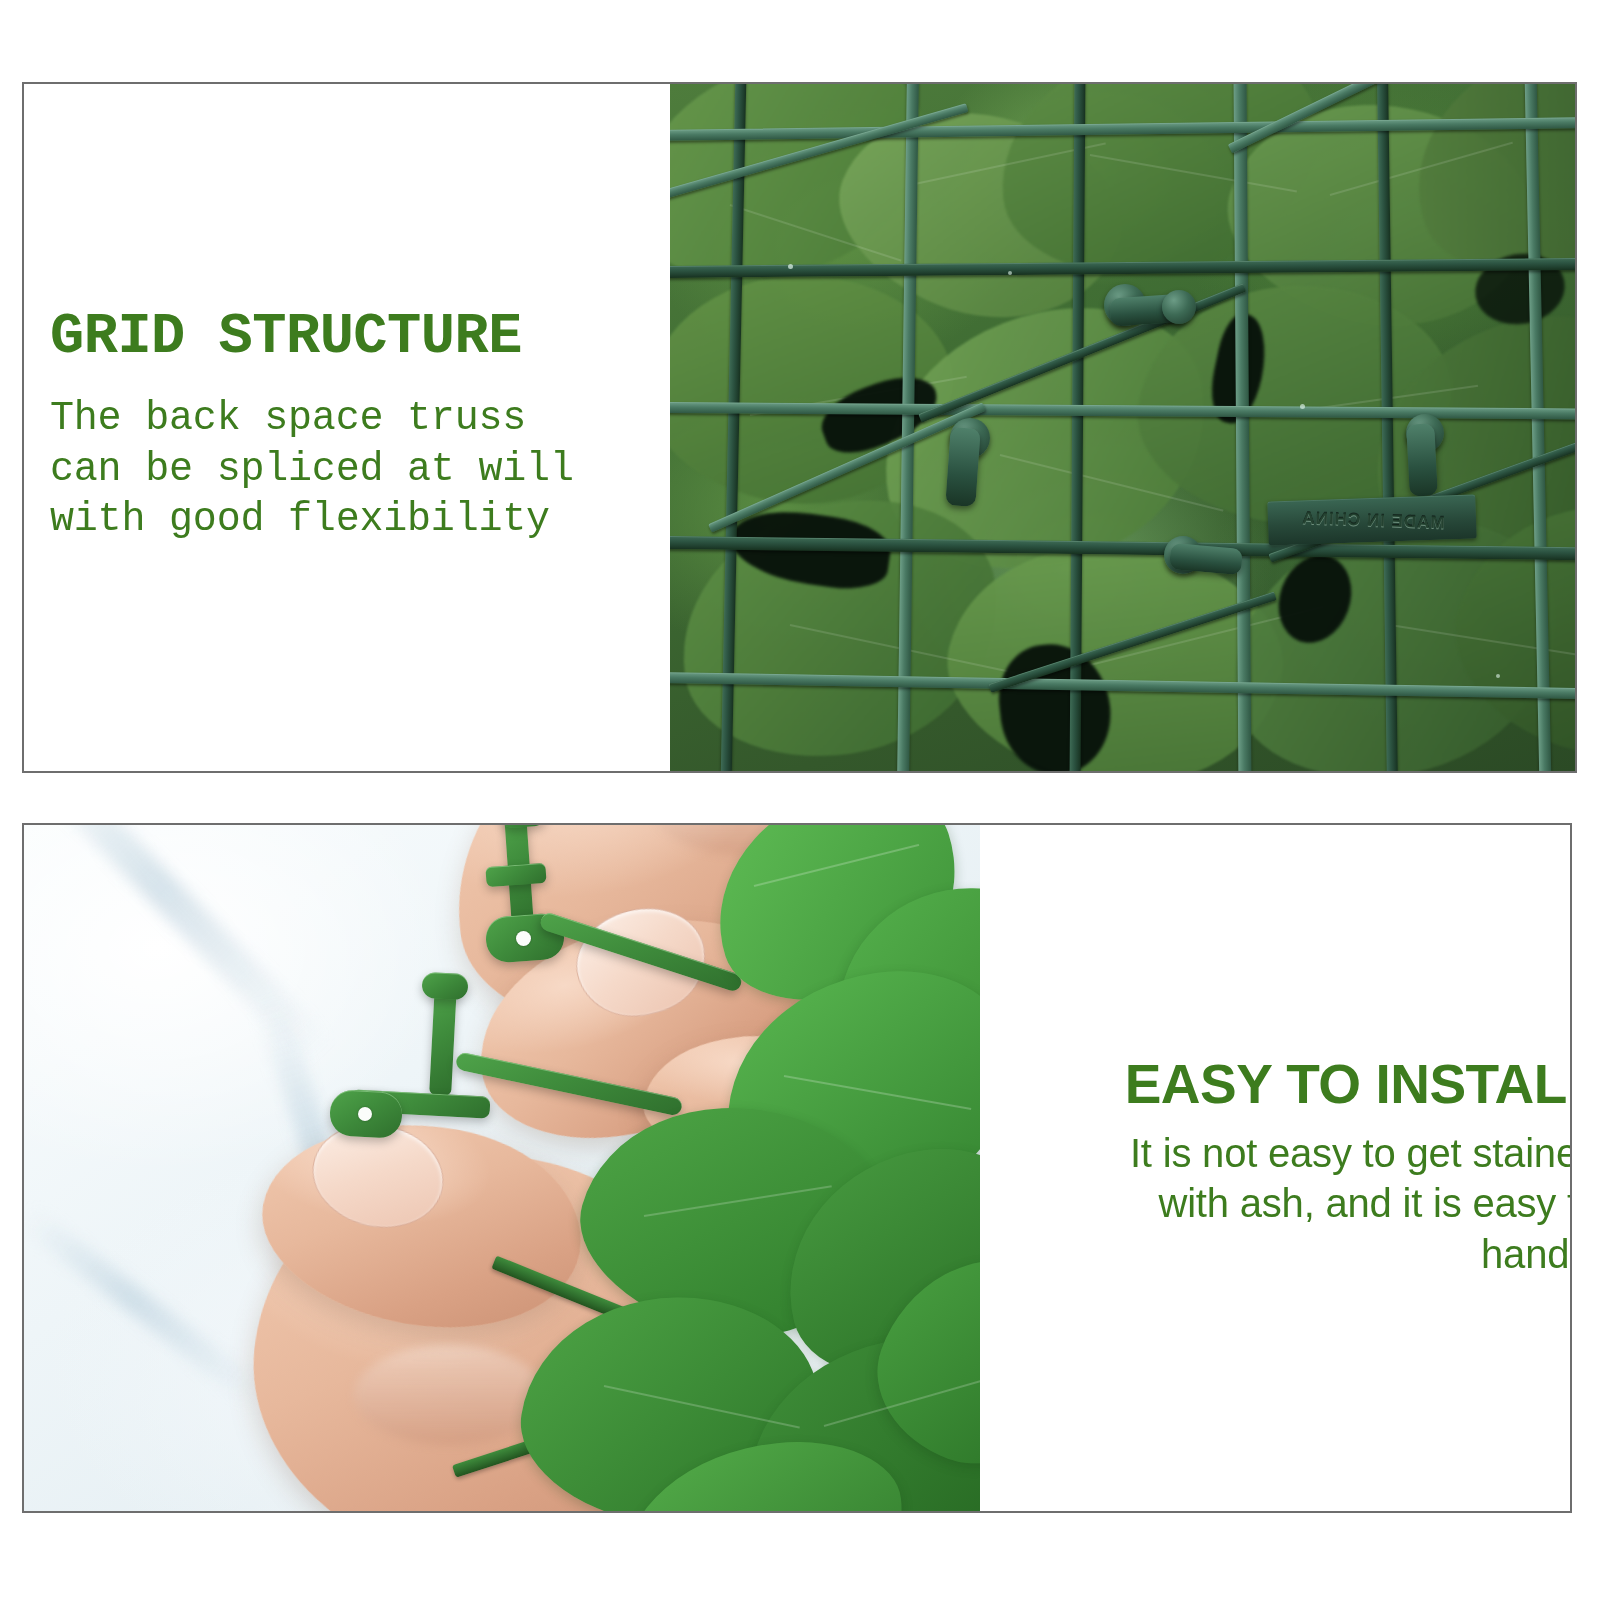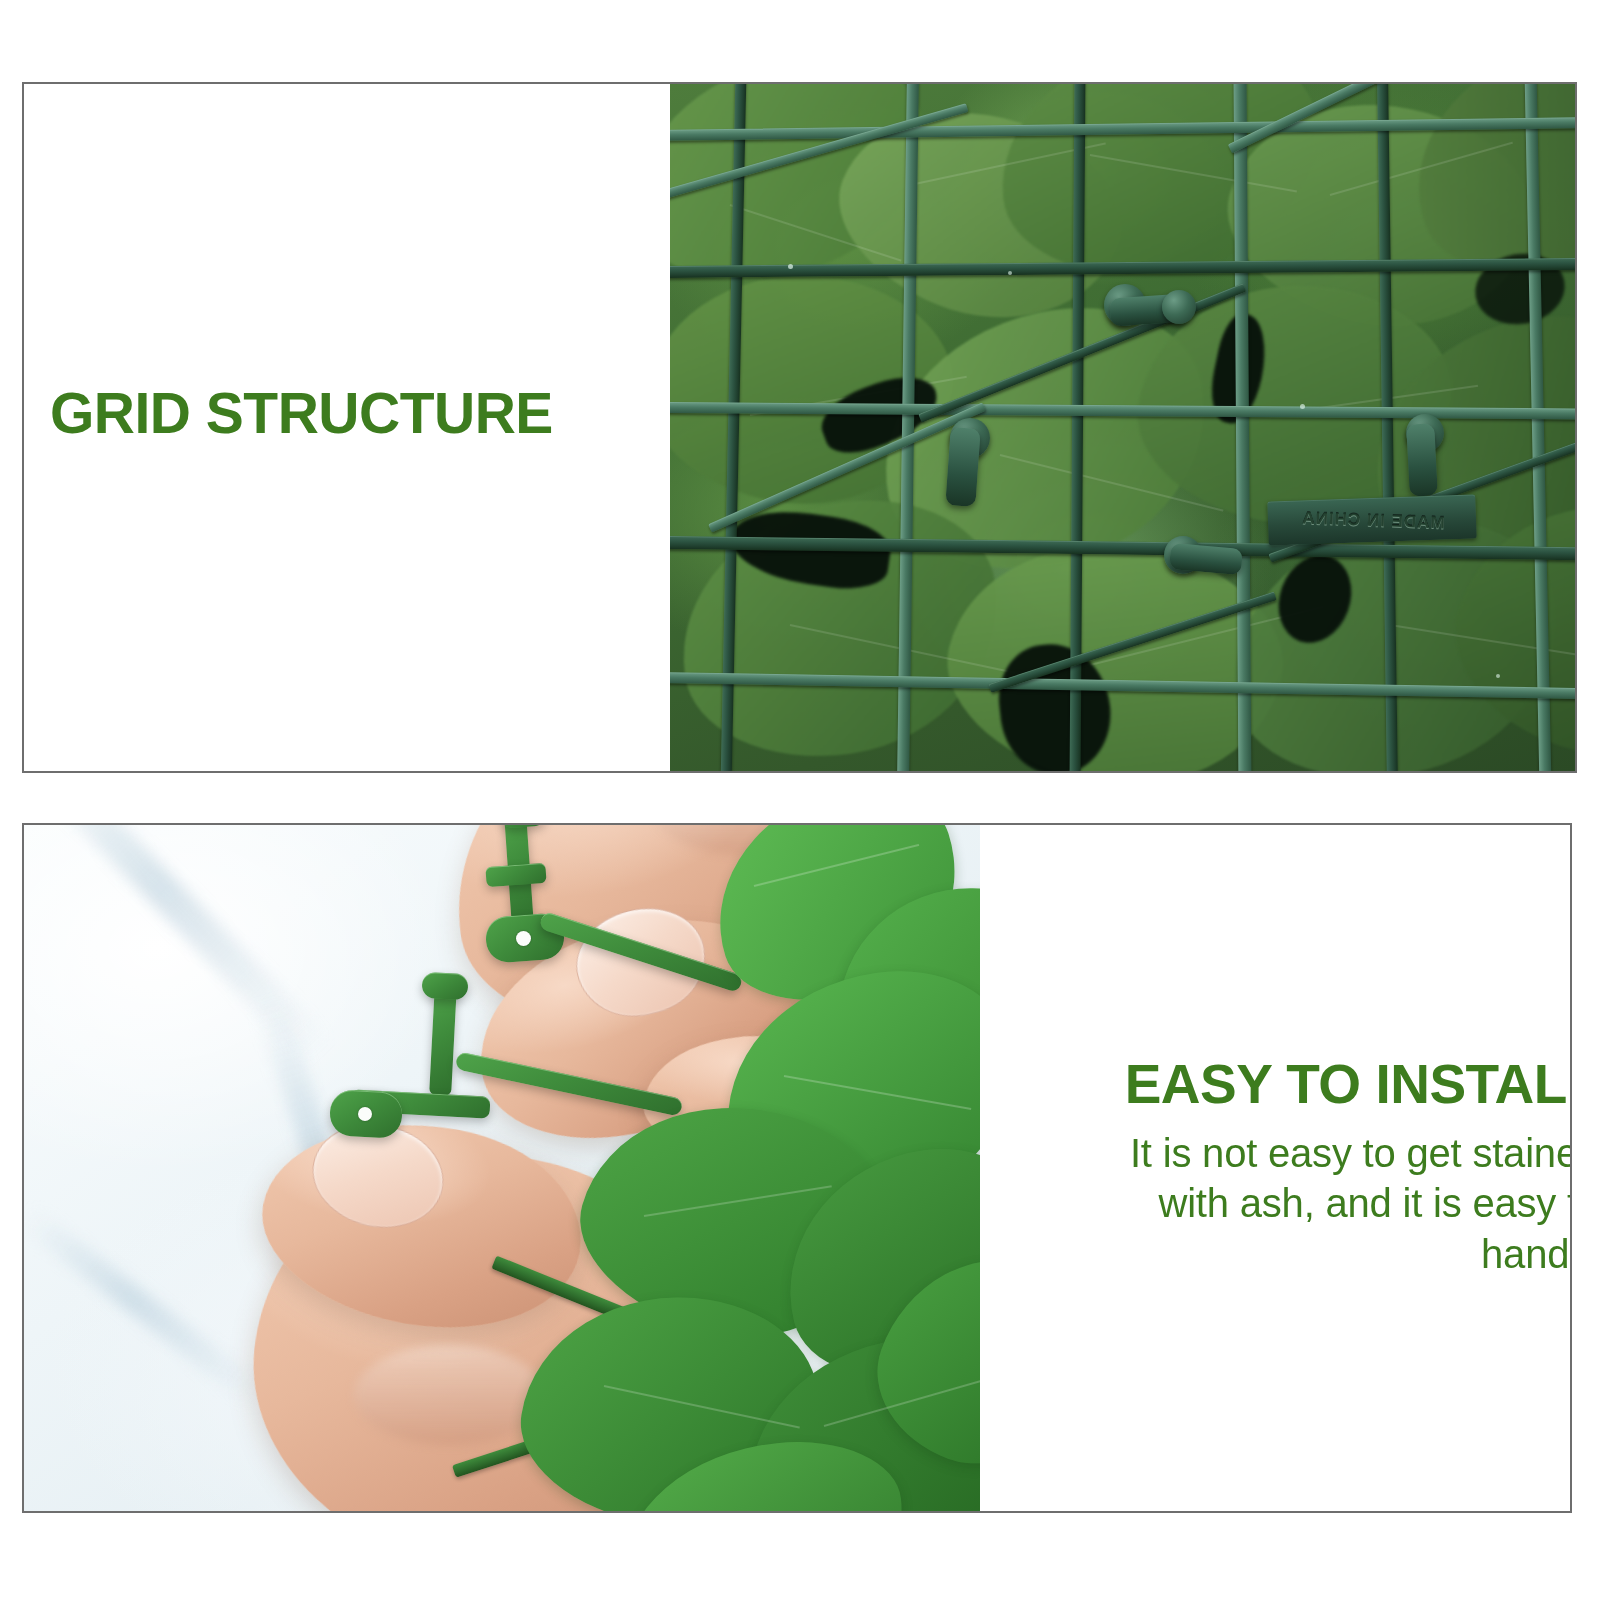--- a/index.html
+++ b/index.html
@@ -26,21 +26,21 @@
   
   .text-block{
     position:relative;
     background:#ffffff;
     display:flex;
     flex-direction:column;
     justify-content:center;
     z-index:5;
     flex:0 0 auto;
   }
-  #panel-1 .text-block{ width:586px; padding:0 34px 0 26px; }
+  #panel-1 .text-block{ width:586px; padding:0 34px 0 26px;font-family:Liberation Mono, monospace; }
   #panel-2 .text-block{ width:586px; padding:0 26px 0 34px; text-align:right; align-items:flex-end; }
 
   .headline{
     font-size:57px;
     font-weight:bold;
     color:#3d7c1e;
     letter-spacing:-0.5px;
     line-height:1.0;
     margin:0 0 28px 0;
     white-space:nowrap;
@@ -192,20 +192,21 @@
     box-shadow:0 2px 4px rgba(0,0,0,.3);
   }
 </style>
 </head>
 <body>
 
 <section class="panel" id="panel-1">
 
   <div class="text-block">
     <h2 class="headline">GRID STRUCTURE</h2>
+    <p class="subline">The back space truss can be spliced at will with good flexibility</p>
   </div>
 
   <div class="photo photo-grid">
 
     <div class="leafshape" style="left:-40px;top:-20px;width:300px;height:210px;background:linear-gradient(135deg,#6a9b4e,#4a7a37);transform:rotate(-14deg);"></div>
     <div class="leafshape" style="left:170px;top:30px;width:280px;height:200px;background:linear-gradient(120deg,#7aa85c,#537f3d);transform:rotate(22deg);"></div>
     <div class="leafshape" style="left:330px;top:-40px;width:320px;height:230px;background:linear-gradient(160deg,#5f8f46,#3f6b30);transform:rotate(-6deg);"></div>
     <div class="leafshape" style="left:560px;top:20px;width:300px;height:220px;background:linear-gradient(140deg,#6d9d52,#446f34);transform:rotate(16deg);"></div>
     <div class="leafshape" style="left:740px;top:-30px;width:270px;height:210px;background:linear-gradient(110deg,#55803f,#35582a);transform:rotate(-20deg);"></div>
     <div class="leafshape" style="left:-20px;top:190px;width:300px;height:230px;background:linear-gradient(150deg,#669648,#426f32);transform:rotate(10deg);"></div>

